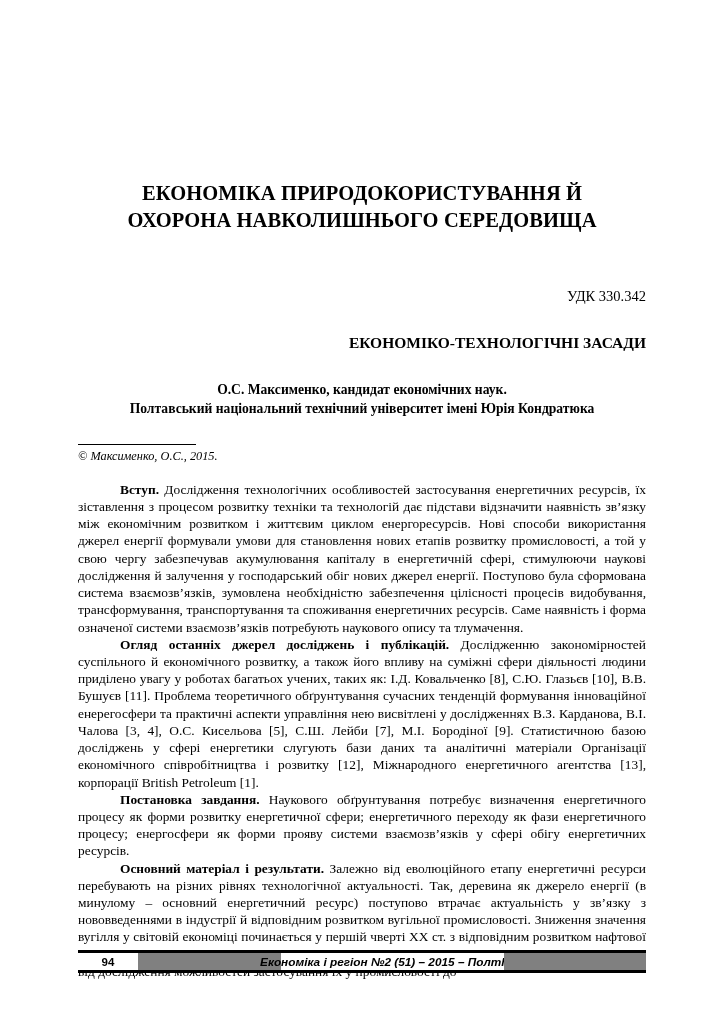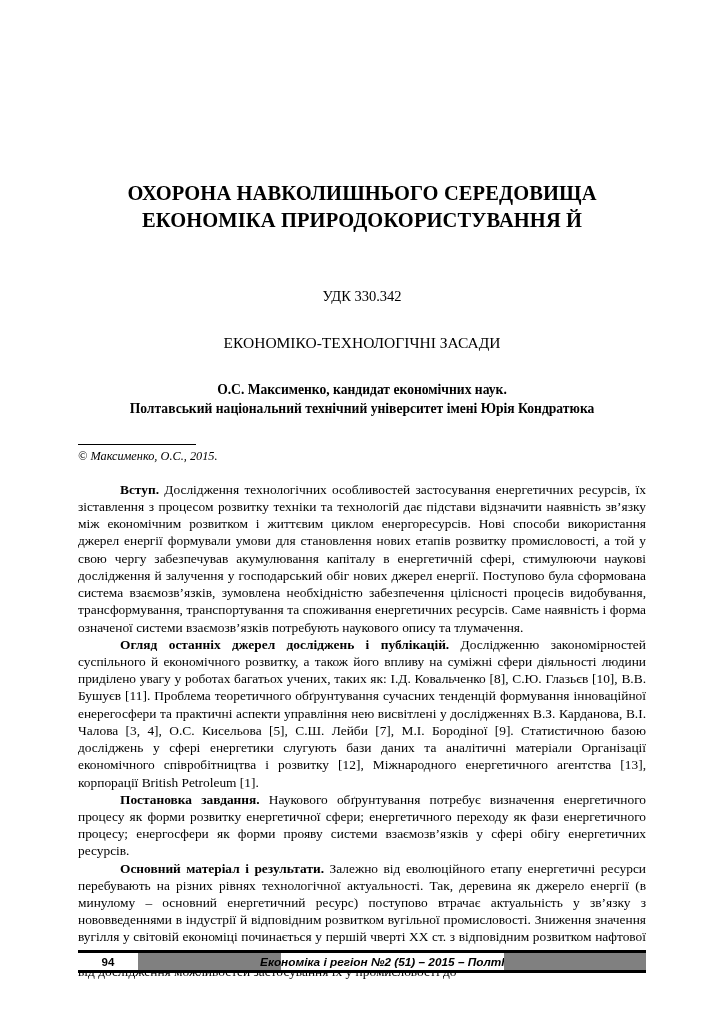--- a/index.html
+++ b/index.html
@@ -42,29 +42,29 @@
   }
   .section-heading .line {
     display: block;
     white-space: nowrap;
   }
 
   
   .udc {
     margin-top: 55px;
     font-size: 14.5px;
-    text-align: center;
+    text-align: right;
   }
 
   
   .article-title {
     margin-top: 28px;
-    text-align: center;
+    text-align: right;
     font-size: 15.5px;
-    font-weight: normal;
+    font-weight: bold;
     line-height: 1.32;
   }
   .article-title .line {
     display: block;
   }
 
   
   .author-block {
     margin-top: 26px;
     text-align: center;
@@ -162,22 +162,22 @@
   }
 </style>
 </head>
 <body>
 
 <div class="page">
 
   <div class="content">
 
     <div class="section-heading">
+      <span class="line">ЕКОНОМІКА ПРИРОДОКОРИСТУВАННЯ Й</span>
       <span class="line">ОХОРОНА НАВКОЛИШНЬОГО СЕРЕДОВИЩА</span>
-      <span class="line">ЕКОНОМІКА ПРИРОДОКОРИСТУВАННЯ Й</span>
     </div>
 
     <div class="udc">УДК 330.342</div>
 
     <div class="article-title">
       <span class="line">ЕКОНОМІКО-ТЕХНОЛОГІЧНІ ЗАСАДИ</span>
     </div>
 
     <div class="author-block">
       <span class="line">О.С. Максименко, кандидат економічних наук.</span>

